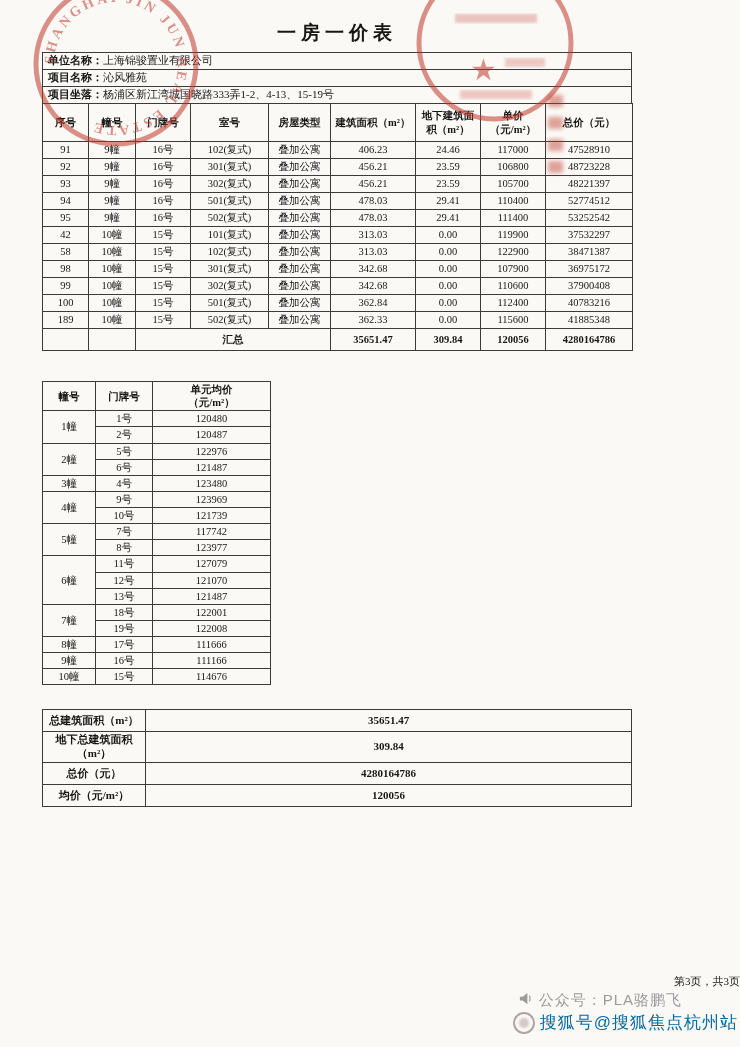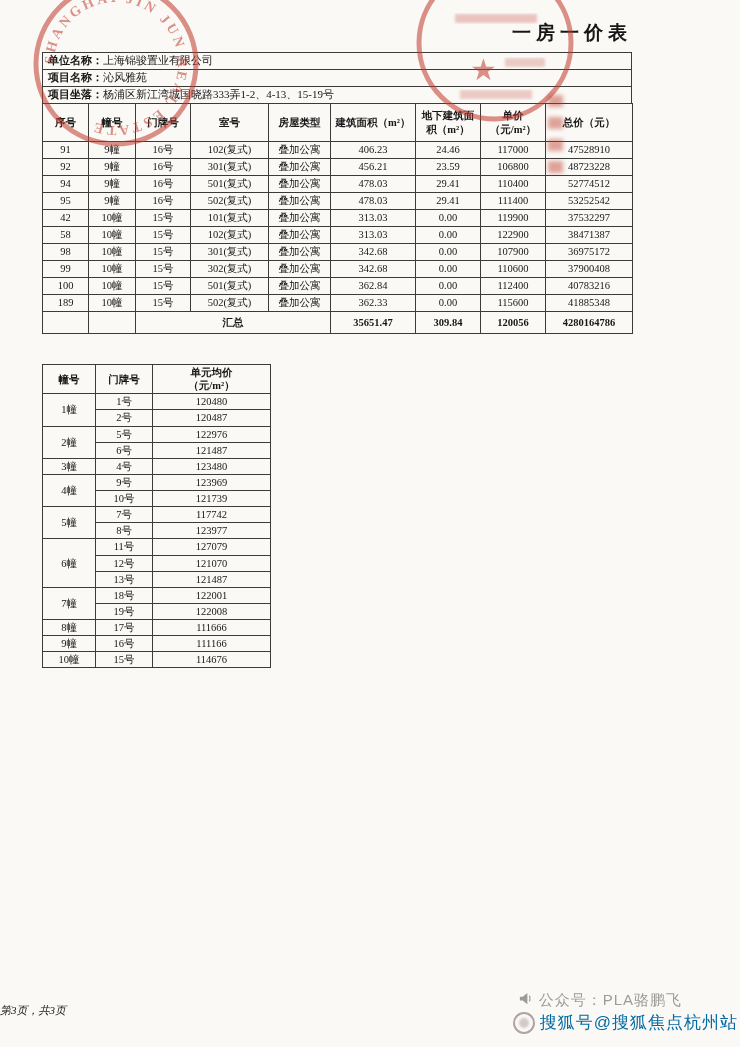--- a/index.html
+++ b/index.html
@@ -8,21 +8,21 @@
     position:relative;
     background:#eeeeec;
     font-family:"Liberation Serif", serif;
     color:#161616;
     overflow:hidden;
   }
   .sheet { position:absolute; inset:0; background:#faf9f6; }
 
   .title {
     position:absolute; top:20px; left:42px; width:590px;
-    text-align:right; font-size:19px; font-weight:bold; letter-spacing:5px;
+    text-align:center; font-size:19px; font-weight:bold; letter-spacing:5px;
   }
 
   .content { position:absolute; left:42px; top:52px; width:590px; }
 
   table { border-collapse:collapse; width:100%; table-layout:fixed;padding-left:15px; }
   td, th {
     border:1px solid #3b3b3b; font-size:10.5px; text-align:center;
     padding:1px 2px; overflow:hidden; font-weight:normal; line-height:1.25;
   }
 
@@ -36,22 +36,22 @@
 
   .unit-table { width:228px; margin-top:30px; }
   .unit-table th { height:28px; font-weight:bold; }
   .unit-table td { height:15px; }
   .unit-table .hdr-line { display:block; }
 
   .summary-table { margin-top:24px; }
   .summary-table td { height:22px; font-weight:bold; font-size:11px; }
 
   .page-footer {
-    position:absolute; top:1003px; left:0; width:100%;
-    text-align:left; font-size:11px;font-style:italic;
+    position:absolute; top:974px; left:0; width:100%;
+    text-align:right; font-size:11px;
   }
 
   .wm-wechat {
     position:absolute; top:991px; right:58px;
     display:flex; align-items:flex-start; gap:6px;
     color:#9b9b9b; font-size:15px; letter-spacing:1px;
     font-family:"Liberation Sans", sans-serif;
   }
   .wm-sohu {
     position:absolute; top:1011px; right:2px;
@@ -142,20 +142,31 @@
             <td>9幢</td>
             <td>16号</td>
             <td>301(复式)</td>
             <td>叠加公寓</td>
             <td>456.21</td>
             <td>23.59</td>
             <td>106800</td>
             <td>48723228</td>
           </tr>
           <tr>
+            <td>93</td>
+            <td>9幢</td>
+            <td>16号</td>
+            <td>302(复式)</td>
+            <td>叠加公寓</td>
+            <td>456.21</td>
+            <td>23.59</td>
+            <td>105700</td>
+            <td>48221397</td>
+          </tr>
+          <tr>
             <td>94</td>
             <td>9幢</td>
             <td>16号</td>
             <td>501(复式)</td>
             <td>叠加公寓</td>
             <td>478.03</td>
             <td>29.41</td>
             <td>110400</td>
             <td>52774512</td>
           </tr>
@@ -341,20 +352,44 @@
             <td>111166</td>
           </tr>
           <tr>
             <td rowspan="1">10幢</td>
             <td>15号</td>
             <td>114676</td>
           </tr>
         </tbody>
     </table>
 
+    <table class="summary-table">
+      <colgroup>
+          <col style="width:103px">
+          <col>
+        </colgroup>
+      <tbody>
+        <tr>
+          <td>总建筑面积（m²）</td>
+          <td>35651.47</td>
+        </tr>
+        <tr>
+          <td>地下总建筑面积（m²）</td>
+          <td>309.84</td>
+        </tr>
+        <tr>
+          <td>总价（元）</td>
+          <td>4280164786</td>
+        </tr>
+        <tr>
+          <td>均价（元/m²）</td>
+          <td>120056</td>
+        </tr>
+      </tbody>
+    </table>
 
   </div>
 
   <div class="stamp stamp-a">
     <svg width="180" height="180" viewBox="0 0 180 180">
       <circle cx="90" cy="90" r="80" fill="none" stroke="#c0392b" stroke-width="5"></circle>
       <defs>
         <path id="ringPath" d="M 90,90 m -62,0 a 62,62 0 1,1 124,0 a 62,62 0 1,1 -124,0"></path>
       </defs>
       <text font-size="14" font-weight="bold" fill="#c0392b" letter-spacing="3">

